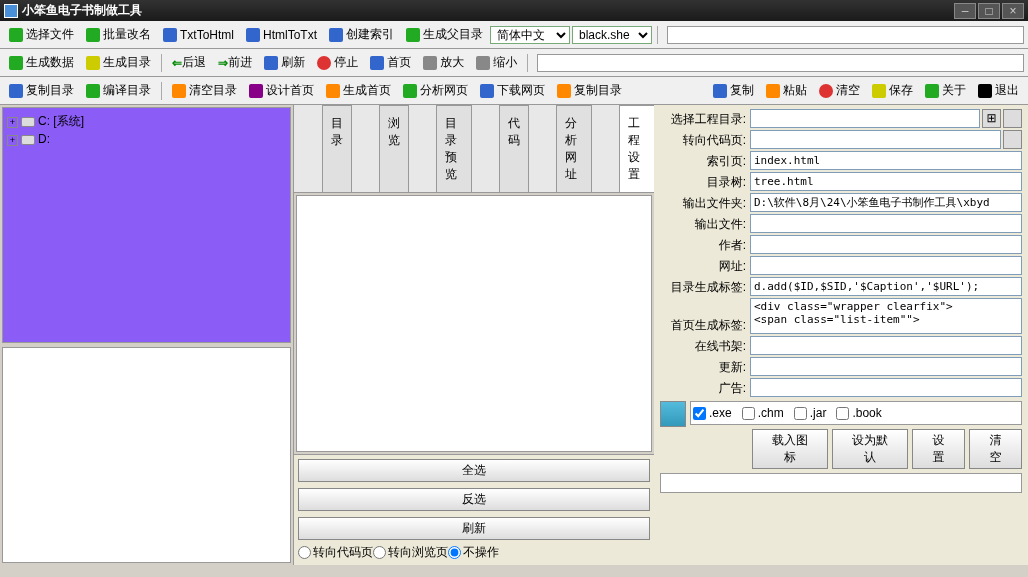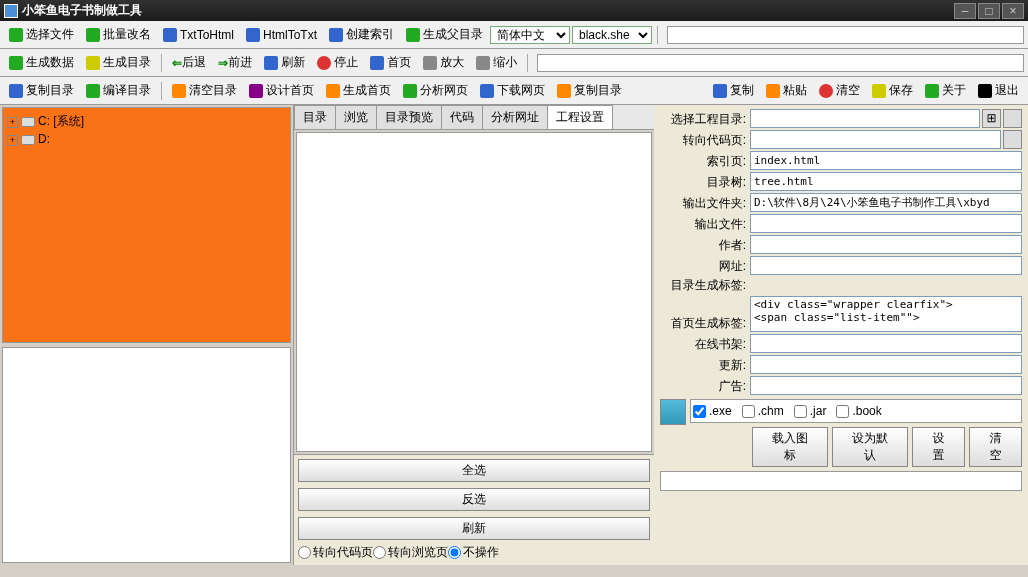--- a/index.html
+++ b/index.html
@@ -10,28 +10,28 @@
 .titlebar .winbtn { width: 22px; height: 16px; background: #555; border: 1px solid #888; margin-left: 2px; text-align: center; line-height: 14px; color: #ccc; cursor: pointer;}
 .toolbar { background: #f0f0f0; border-bottom: 1px solid #999; padding: 2px 4px; display: flex; align-items: center; gap: 2px; flex-wrap: wrap; min-height: 24px;}
 .tbtn { display: inline-flex; align-items: center; padding: 2px 4px; border: 1px solid transparent; cursor: pointer; white-space: nowrap; }
 .tbtn .ic { width: 14px; height: 14px; margin-right: 3px; display: inline-block; }
 .ic-g { background: #2a2; border-radius: 2px; } .ic-b { background: #36c; border-radius:2px;} .ic-r { background: #d33; border-radius:7px;} .ic-o { background: #f80; border-radius:2px;} .ic-y { background: #cc0; border-radius:2px;} .ic-p { background:#808; border-radius:2px;} .ic-gr { background:#888; border-radius:2px;} .ic-bl{background:#000;border-radius:2px;}
 .sep { width: 1px; height: 18px; background: #aaa; margin: 0 3px; }
 .combo { border: 1px solid #7a7; background: #fff; height: 18px; padding: 0 2px; }
 .longinput { flex: 1; border: 1px solid #999; background: #fff; height: 18px; margin-left: 4px; min-width: 100px;}
 .main { display: flex; height: calc(100% - 21px - 24px - 24px - 24px - 24px); }
 .leftpanel { width: 294px; display: flex; flex-direction: column; border-right: 1px solid #999; }
-.tree { flex: 0 0 236px; background: #f97316; border: 1px solid #999; margin: 2px; padding: 4px; overflow: auto;}
+.tree { flex: 0 0 236px; background: #8b5cf6; border: 1px solid #999; margin: 2px; padding: 4px; overflow: auto;}
 .treeitem { padding: 1px 0; }
 .treeitem .exp { display: inline-block; width: 11px; height: 11px; border: 1px solid #888; text-align: center; line-height: 9px; font-size: 9px; margin-right: 3px; cursor:pointer;}
 .treeitem .drv { display:inline-block; width:14px; height:10px; background:#ddd; border:1px solid #888; border-radius:2px; margin-right:3px; vertical-align:middle;}
 .leftlower { flex:1; background:#fff; border:1px solid #999; margin:2px;}
 .centerpanel { width: 360px; display: flex; flex-direction: column; }
 .tabs { display: flex; background: #e8e8e8; border-bottom: 1px solid #999; }
-.tab { padding: 3px 8px; border: 1px solid #999; border-bottom: none; background: #e0e0e0; margin-right: -1px; cursor: pointer; }
+.tab { padding: 9px 8px; border: 1px solid #999; border-bottom: none; background: #e0e0e0; margin-right: -1px; cursor: pointer; margin-left: 28px; }
 .tab.active { background: #fff; }
 .center-white { flex: 1; background: #fff; border: 1px solid #999; margin: 2px; }
 .center-bottom { padding: 4px; background: #ece9d8; border-top:1px solid #999;}
 .btnrow { display: flex; gap: 6px; margin-bottom: 4px; flex-direction: column; }
 .stdbtn { border: 1px solid #888; background: linear-gradient(#fff,#ddd); padding: 2px 14px; cursor: pointer; }
 .radiorow { display: flex; align-items: flex-end; }
 .radiorow label { display: flex; align-items: center; gap: 2px; cursor:pointer;}
 .rightpanel { flex: 1; background: #ece9d8; padding: 4px 6px; overflow: auto; }
 .formrow { display: flex; align-items: flex-end; margin-bottom: 2px; }
 .formrow .lbl { width: 90px; text-align: right; padding-right: 4px; }
@@ -263,20 +263,21 @@
     <div class="formrow">
         <span class="lbl">作者:</span>
         <input class="inp" value="" style="">
       </div>
     <div class="formrow">
         <span class="lbl">网址:</span>
         <input class="inp" value="" style="">
       </div>
     <div class="formrow">
         <span class="lbl">目录生成标签:</span>
+        <input class="inp" value="d.add($ID,$SID,'$Caption','$URL');" style="">
       </div>
     <div class="formrow">
         <span class="lbl">首页生成标签:</span>
         <textarea class="inp" id="hometag" style="">&lt;div class="wrapper clearfix"&gt;
 &lt;span class="list-item""&gt;</textarea>
       </div>
     <div class="formrow">
         <span class="lbl">在线书架:</span>
         <input class="inp" value="" style="">
       </div>

